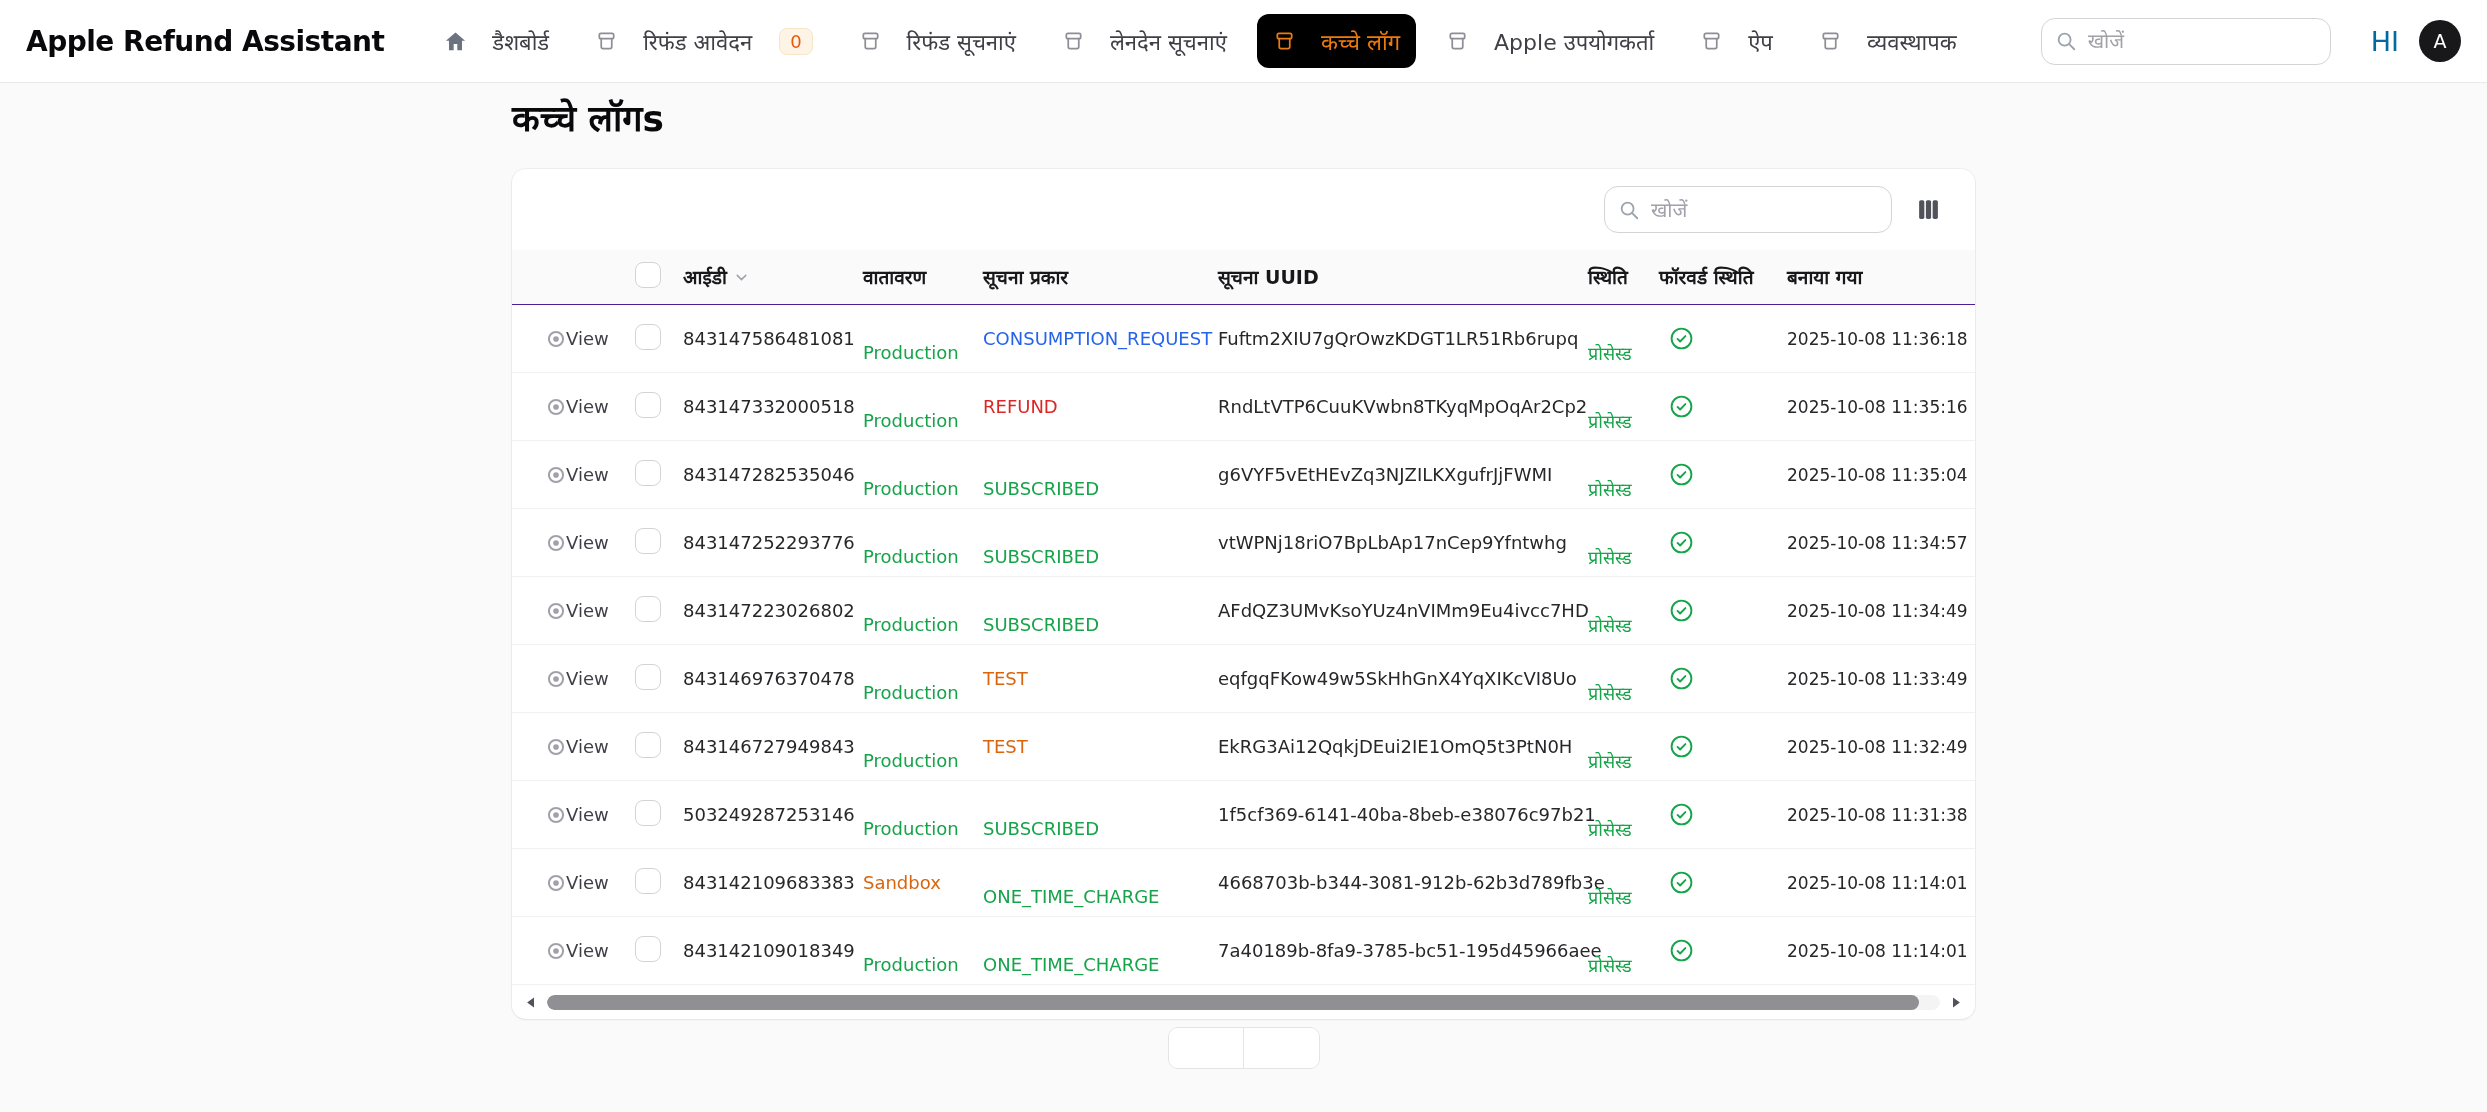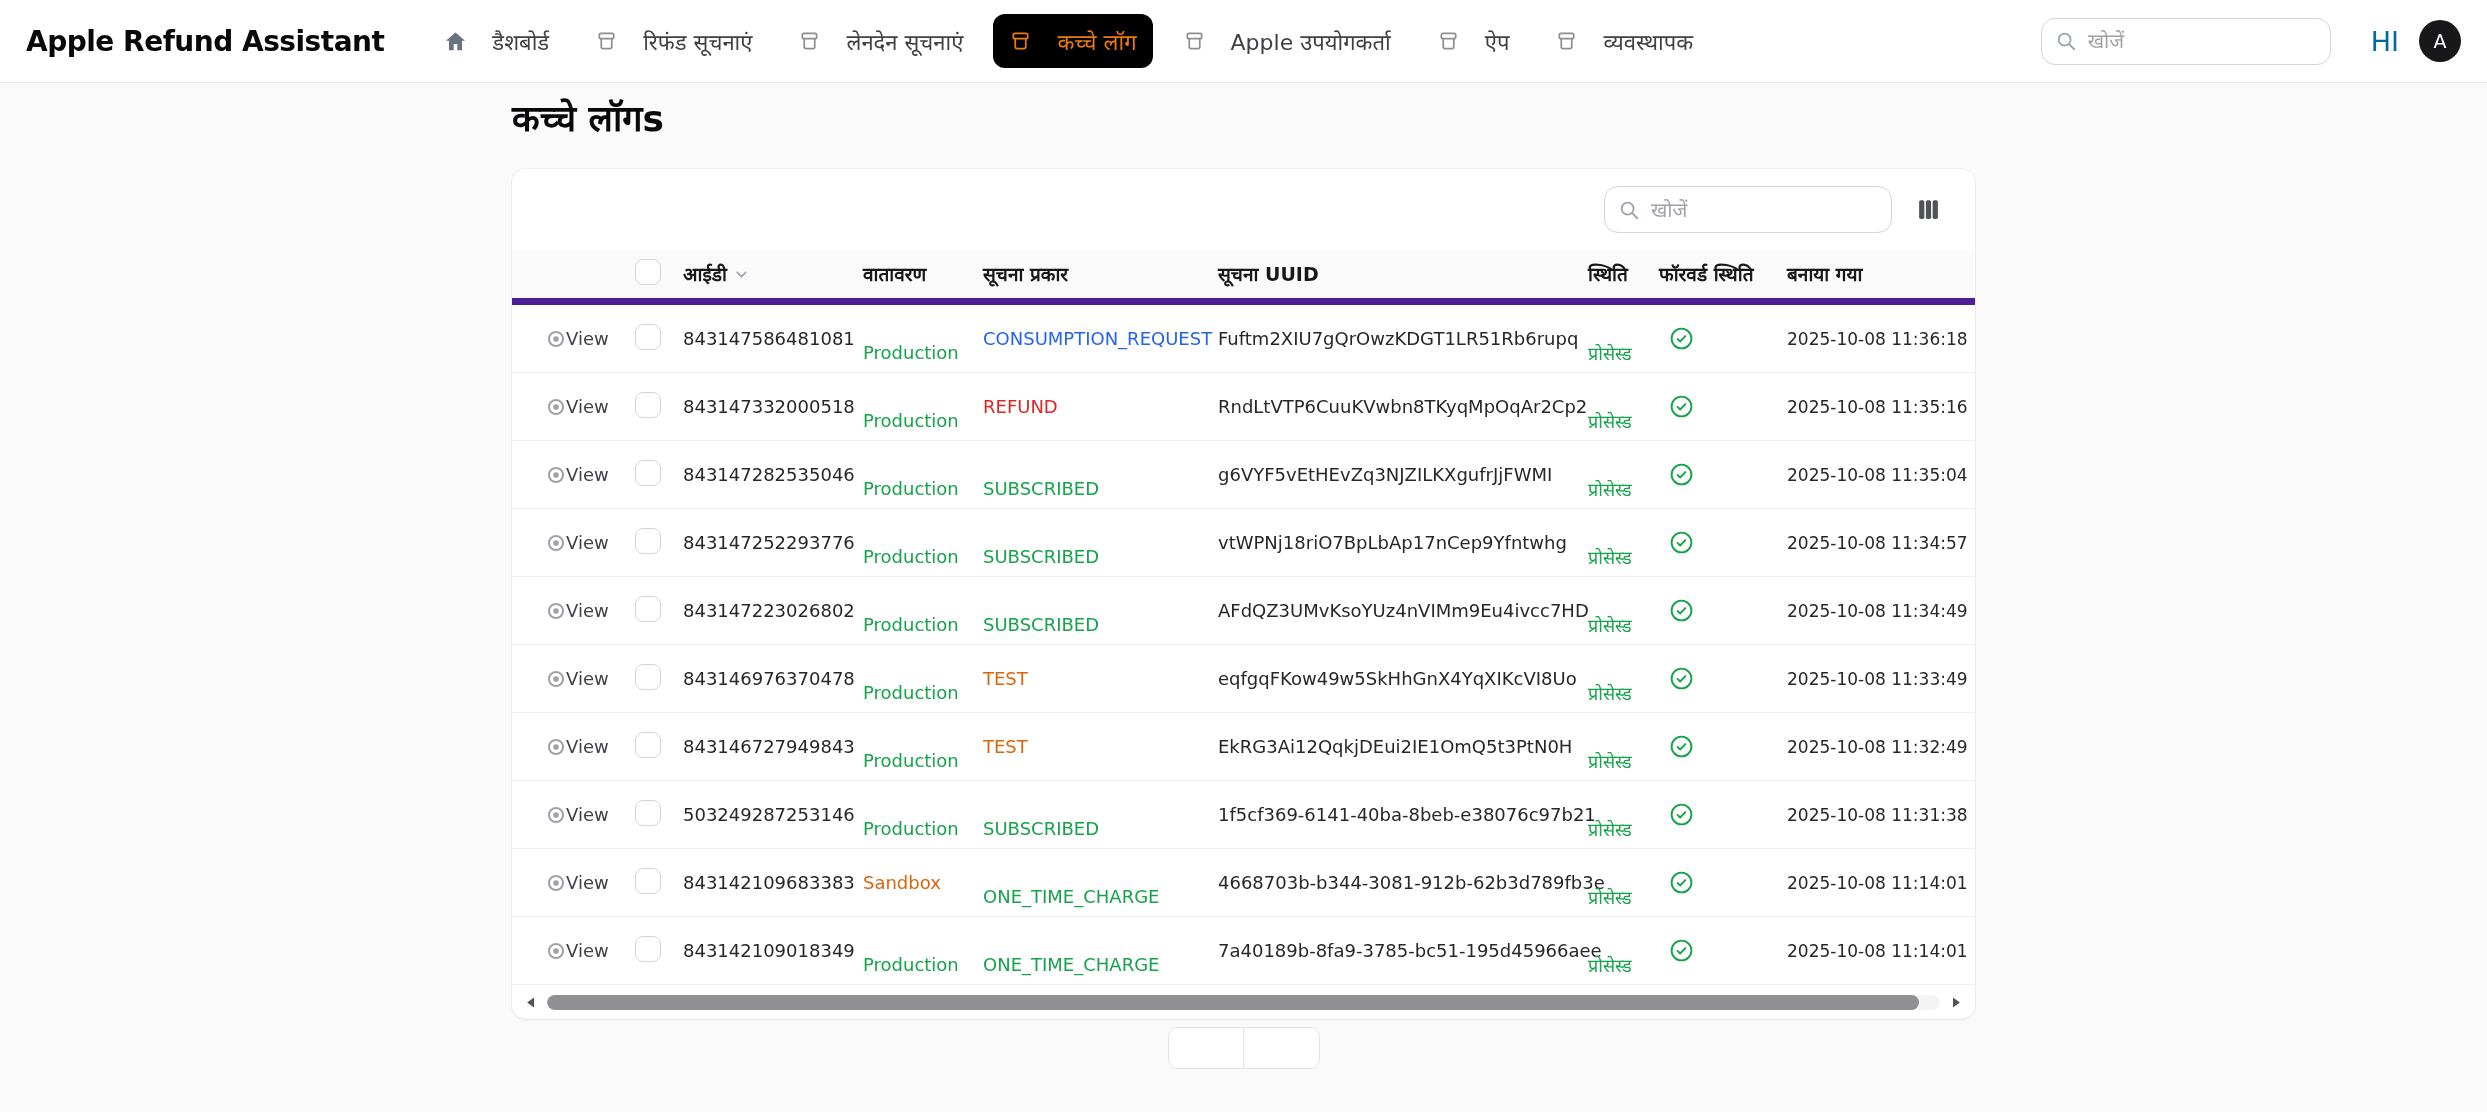--- a/index.html
+++ b/index.html
@@ -73,21 +73,21 @@
   }
   .toolbar-input::placeholder { color:#a1a1aa; }
   .columns-btn { background:none; border:none; cursor:pointer; display:flex; align-items:center; padding:4px; }
   
   .t-row {
     display:grid;
     grid-template-columns:89px 48px 180px 120px 235px 370px 71px 128px 1fr;
     align-items:center; padding:0 12px 0 34px;
   }
   .t-head {
-    height:55px; background:#fafafa; border-bottom:7px solid #4c1d95;
+    height:55px; background:#fafafa; border-bottom:1px solid #4c1d95;
     font-size:19px; font-weight:700; color:#18181b;
   }
   .t-body .t-row { height:68px; border-bottom:1px solid #f1f1f4; font-size:18px; background:#fff; }
   .cell { white-space:nowrap; }
   .cell-view { display:flex; align-items:center; color:#3f3f46; cursor:pointer; }
   .checkbox {
     width:26px; height:26px; border:1.5px solid #d4d4d8; border-radius:8px;
     background:#fff; display:inline-block; cursor:pointer;
   }
   .head-id { display:flex; align-items:center; gap:6px; cursor:pointer; }
@@ -120,20 +120,30 @@
 
 
   <nav class="nav">
     <a class="nav-item">
       <span style="display:flex;">
         <svg width="23" height="23" viewBox="0 0 24 24" fill="#6b7280">
             <path d="M12 2.5l10 8.6h-3.2v9.9h-4.9v-6.3H10.1v6.3H5.2v-9.9H2z"></path>
           </svg>
       </span>
       <span>डैशबोर्ड</span>
+    </a>
+    <a class="nav-item">
+      <span style="display:flex;">
+        <svg width="23" height="23" viewBox="0 0 24 24" fill="none" stroke="currentColor" stroke-width="1.8" stroke-linecap="round">
+            <rect x="4.5" y="3.5" width="15" height="5.5" rx="1.8"></rect>
+            <path d="M6.5 9v8.5a2 2 0 0 0 2 2h7a2 2 0 0 0 2-2V9"></path>
+          </svg>
+      </span>
+      <span>रिफंड आवेदन</span>
+      <span class="nav-badge">0</span>
     </a>
     <a class="nav-item">
       <span style="display:flex;">
         <svg width="23" height="23" viewBox="0 0 24 24" fill="none" stroke="currentColor" stroke-width="1.8" stroke-linecap="round">
             <rect x="4.5" y="3.5" width="15" height="5.5" rx="1.8"></rect>
             <path d="M6.5 9v8.5a2 2 0 0 0 2 2h7a2 2 0 0 0 2-2V9"></path>
           </svg>
       </span>
       <span>रिफंड सूचनाएं</span>
     </a>

